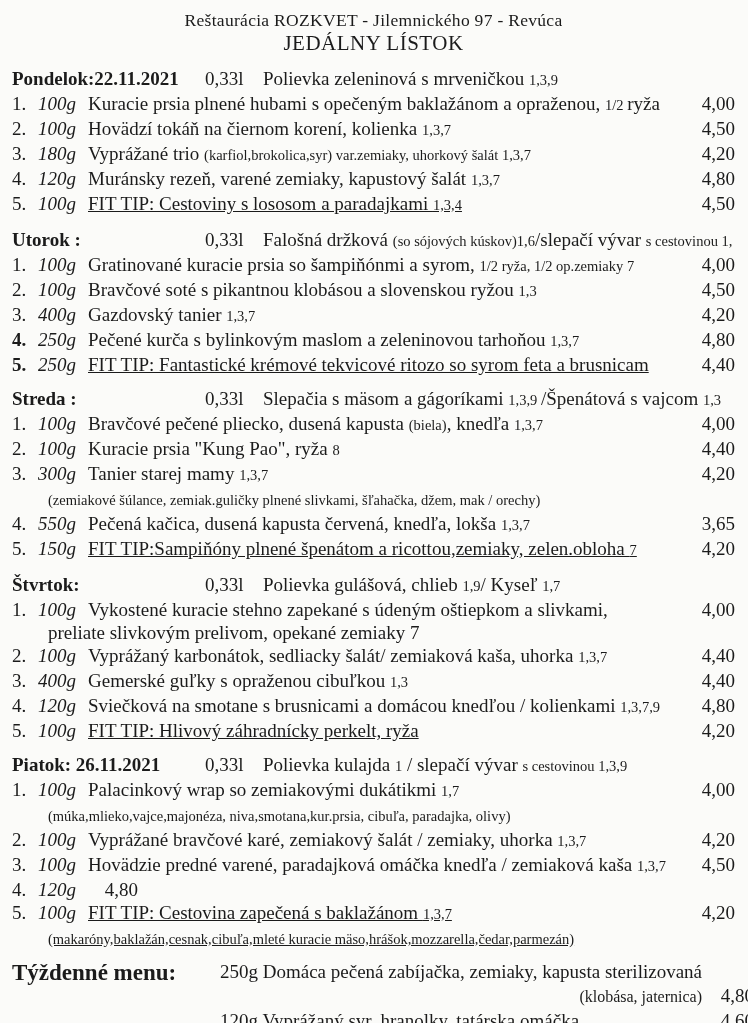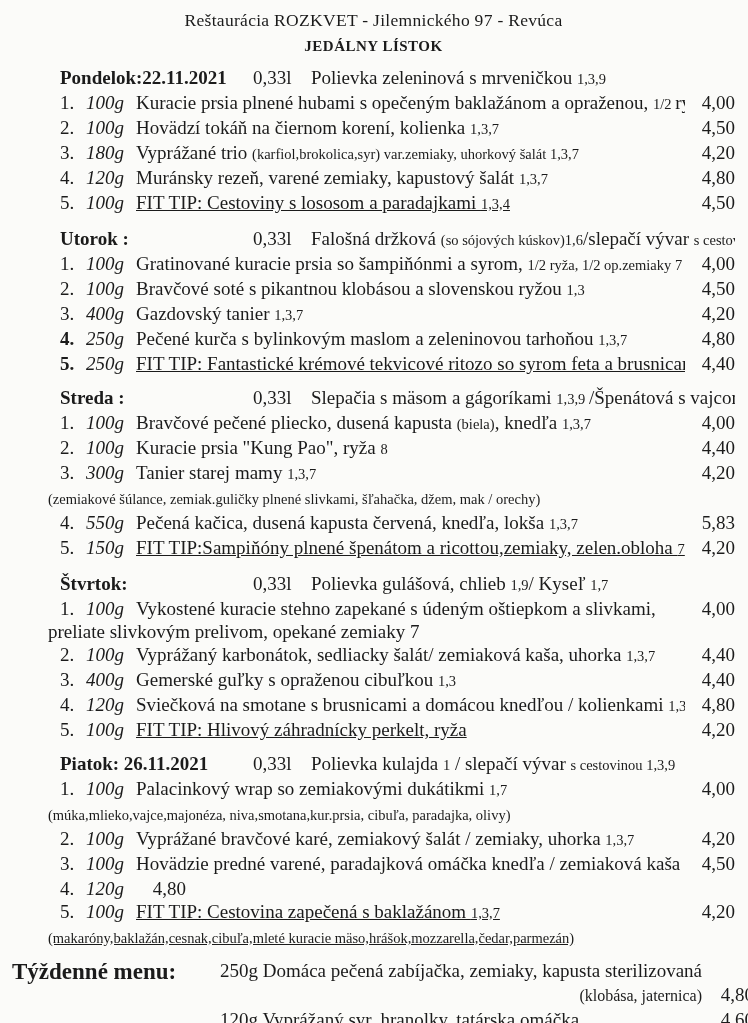--- a/index.html
+++ b/index.html
@@ -8,25 +8,25 @@
     background:#fbfbf9;
     color:#1b1b1b;
     font-family:"Liberation Serif","DejaVu Serif",serif;
     font-size:19px;
   }
   .page{padding:10px 13px 0 12px;box-sizing:border-box;width:748px;height:1023px;overflow:hidden;}
 
   
   .doc-header{text-align:center;}
   .restaurant-line{font-size:17.5px;letter-spacing:.3px;}
-  .menu-title{font-size:15px;font-weight:bold;letter-spacing:.5px;margin-top:7px;}
+  .menu-title{font-size:21px;font-weight:normal;letter-spacing:.5px;}
 
   
   .day-section{margin-top:11px;}
-  .line{display:flex;align-items:baseline;line-height:23px;white-space:nowrap;margin-left:48px;}
+  .line{display:flex;align-items:baseline;line-height:23px;white-space:nowrap;}
   .day-line .day-label{font-weight:bold;min-width:193px;flex:0 0 auto;}
   .day-line .vol{flex:0 0 58px;}
   .day-line .soup{flex:1 1 auto;overflow:hidden;}
 
   .item-line .num{flex:0 0 26px;}
   .item-line .wt{flex:0 0 50px;font-style:italic;}
   .item-line .body{flex:1 1 auto;overflow:hidden;}
   .item-line .price{flex:0 0 50px;text-align:right;}
   .num.b{font-weight:bold;}
 
@@ -153,21 +153,21 @@
           <span class="num">3.</span>
           <span class="wt">300g</span>
           <span class="body"><span class="seg-b">Tanier starej mamy </span><span class="seg-s">1,3,7</span></span>
           <span class="price">4,20</span>
         </div>
         <div class="sub-line"><span class="seg-s">(zemiakové šúlance, zemiak.guličky plnené slivkami, šľahačka, džem, mak / orechy)</span></div>
         <div class="line item-line">
           <span class="num">4.</span>
           <span class="wt">550g</span>
           <span class="body"><span class="seg-b">Pečená kačica,</span><span class="seg-n"> dusená kapusta červená, knedľa, lokša </span><span class="seg-s">1,3,7</span></span>
-          <span class="price">5,83</span>
+          <span class="price">3,65</span>
         </div>
         <div class="line item-line">
           <span class="num">5.</span>
           <span class="wt">150g</span>
           <span class="body u"><span class="seg-b">FIT TIP:Sampiňóny plnené špenátom a ricottou,zemiaky, zelen.obloha </span><span class="seg-s">7</span></span>
           <span class="price">4,20</span>
         </div>
       </div>
       <div class="day-section">
         <div class="line day-line">

